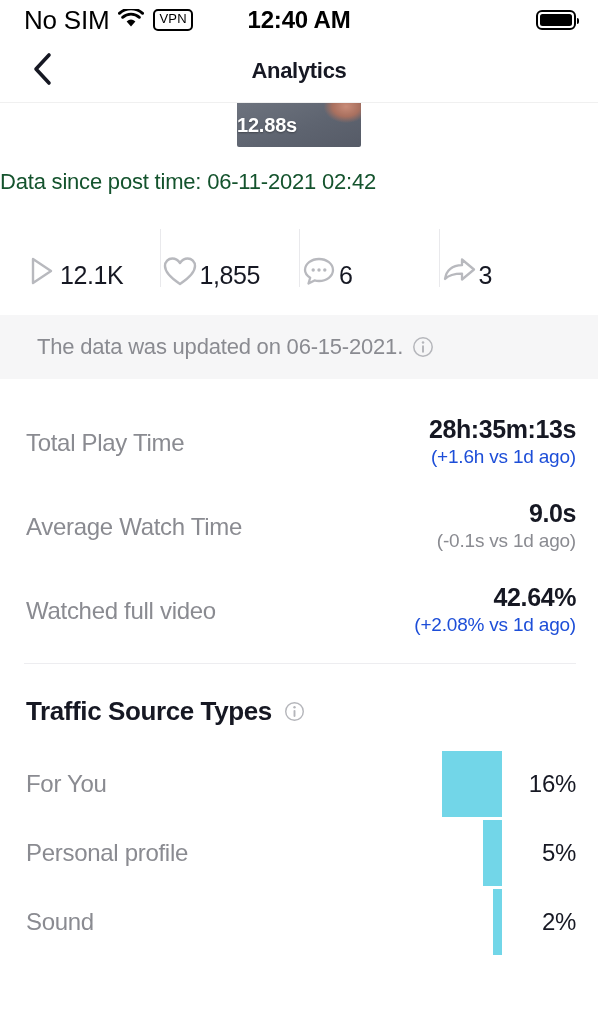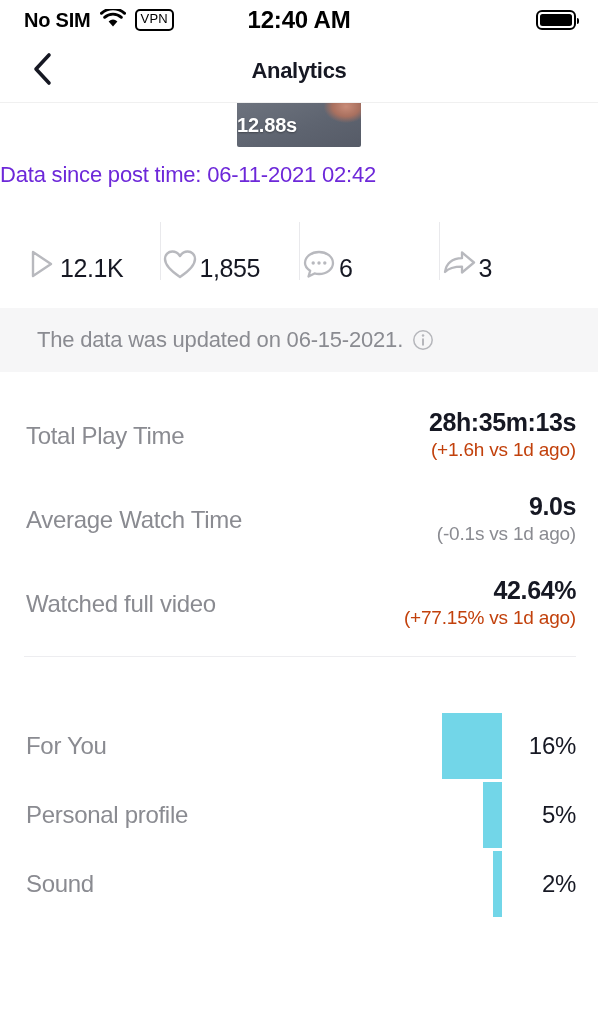--- a/index.html
+++ b/index.html
@@ -29,22 +29,22 @@
     align-items: center;
     padding: 0 22px 0 24px;
     background: #ffffff;
   }
   .status-left {
     display: flex;
     align-items: center;
     gap: 9px;
   }
   .status-carrier {
-    font-size: 20px;
-    font-weight: 700;
+    font-size: 26px;
+    font-weight: 400;
     color: #000000;
     letter-spacing: -0.2px;
   }
   .wifi-icon { display: block; }
   .vpn-badge {
     border: 2px solid #000;
     border-radius: 5px;
     padding: 0px 4px 1px 4px;
     font-size: 13px;
     font-weight: 400;
@@ -144,23 +144,23 @@
     right: 0;
     top: 50%;
     transform: translateY(-50%);
     color: #ffffff;
     font-size: 20px;
     font-weight: 600;
     letter-spacing: -0.2px;
     text-shadow: 0 1px 2px rgba(0,0,0,.35);
   }
   .post-time {
-    margin-top: 15px;
+    margin-top: 22px;
     font-size: 22px;
-    color: #6d28d9;
+    color: #14532d;
     letter-spacing: -0.2px;
   }
 
   
   .stats-row {
     display: flex;
     align-items: stretch;
     margin-top: 28px;
     padding: 0 20px;
     height: 92px;
@@ -242,21 +242,21 @@
     font-weight: 700;
     color: #161823;
     letter-spacing: -0.4px;
     line-height: 1.12;
   }
   .metric-delta {
     font-size: 19px;
     letter-spacing: -0.2px;
     line-height: 1.45;
   }
-  .delta-up { color: #c2410c; }
+  .delta-up { color: #1d4ed8; }
   .delta-down { color: #8a8b91; }
 
   .section-divider {
     height: 1px;
     background: #ededf0;
     margin: 10px 22px 0 24px;
   }
 
   
   .traffic {
@@ -428,29 +428,39 @@
       <div class="metric-right">
         <div class="metric-value">9.0s</div>
         <div class="metric-delta delta-down">(-0.1s vs 1d ago)</div>
       </div>
     </div>
 
     <div class="metric-row">
       <div class="metric-label">Watched full video</div>
       <div class="metric-right">
         <div class="metric-value">42.64%</div>
-        <div class="metric-delta delta-up">(+77.15% vs 1d ago)</div>
+        <div class="metric-delta delta-up">(+2.08% vs 1d ago)</div>
       </div>
     </div>
 
   </div>
 
   <div class="section-divider"></div>
 
   <div class="traffic">
+    <div class="traffic-head">
+      <span class="traffic-title">Traffic Source Types</span>
+      <span class="info-icon">
+        <svg width="21" height="21" viewBox="0 0 22 22" aria-hidden="true">
+          <circle cx="11" cy="11" r="9.2" stroke="#b5b6bb" stroke-width="1.5" fill="none"></circle>
+          <circle cx="11" cy="6.6" r="1.25" fill="#b5b6bb"></circle>
+          <rect x="10" y="9.3" width="2" height="7.4" rx="1" fill="#b5b6bb"></rect>
+        </svg>
+      </span>
+    </div>
 
     <div class="bars">
 
 
       <div class="bar-row">
         <div class="bar-label">For You</div>
         <div class="bar-track">
           <div class="bar-fill" style="width: 20.7792%;"></div>
         </div>
         <div class="bar-pct">16%</div>

